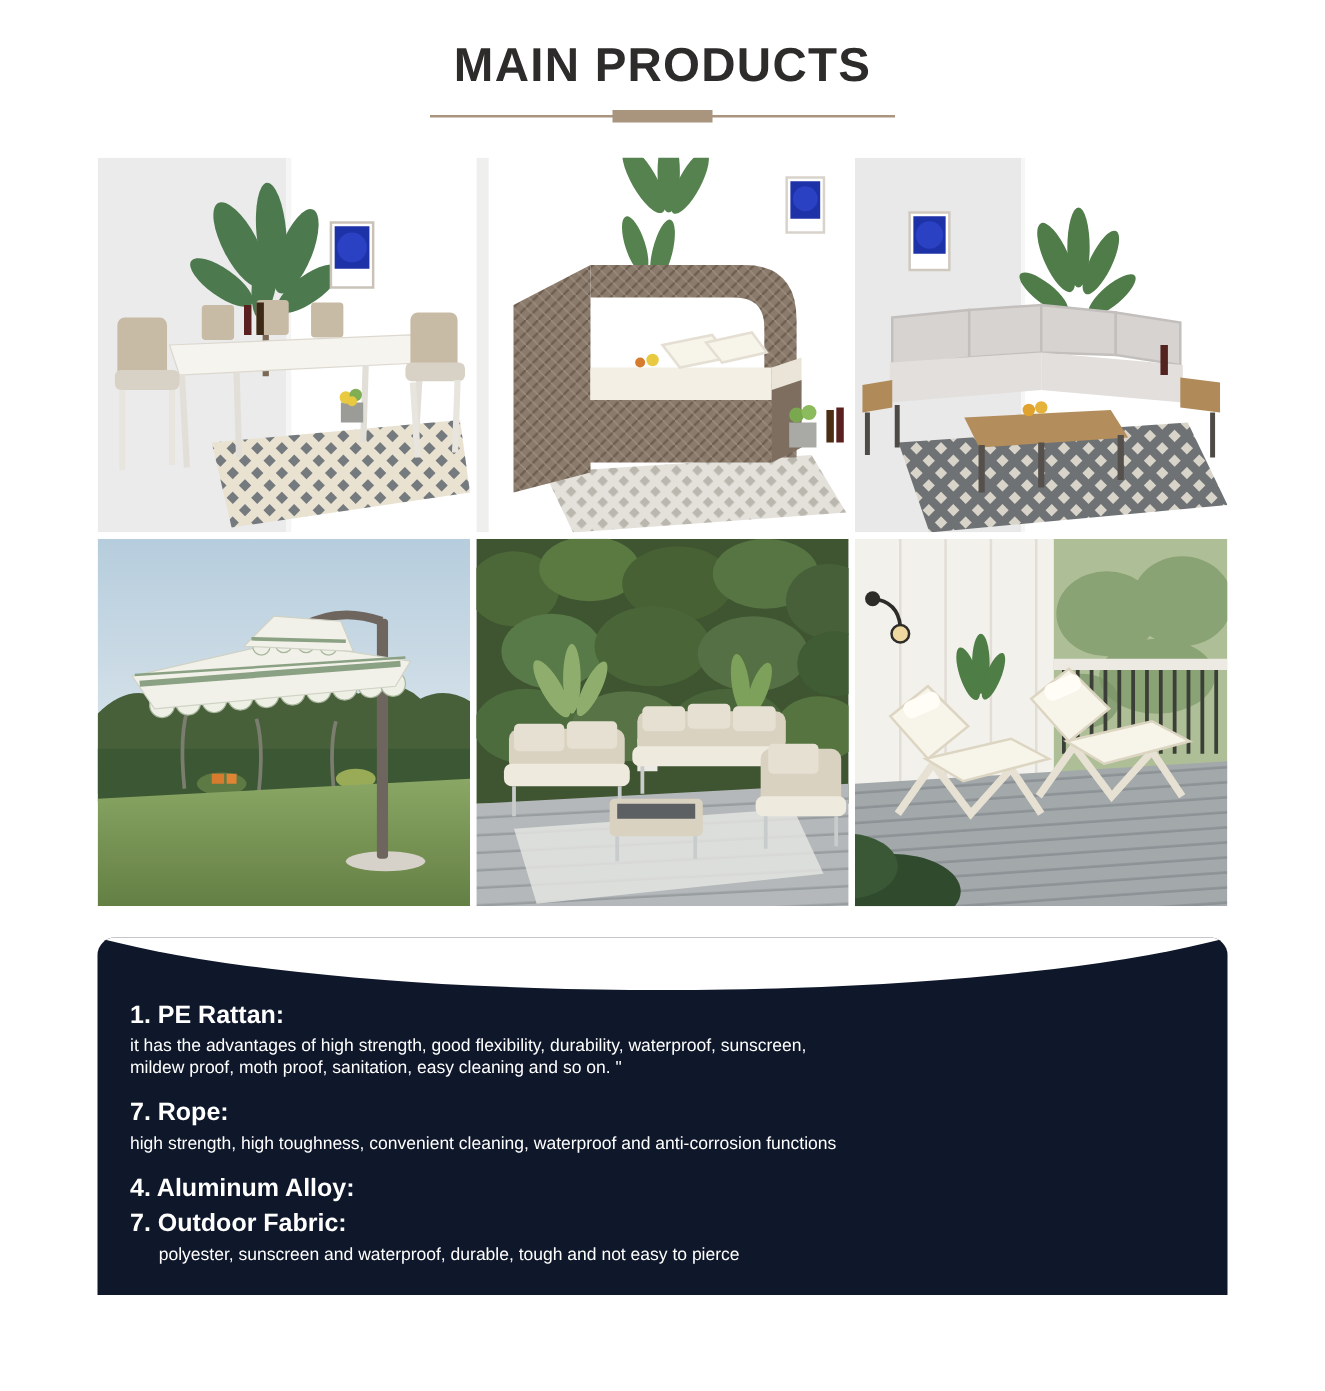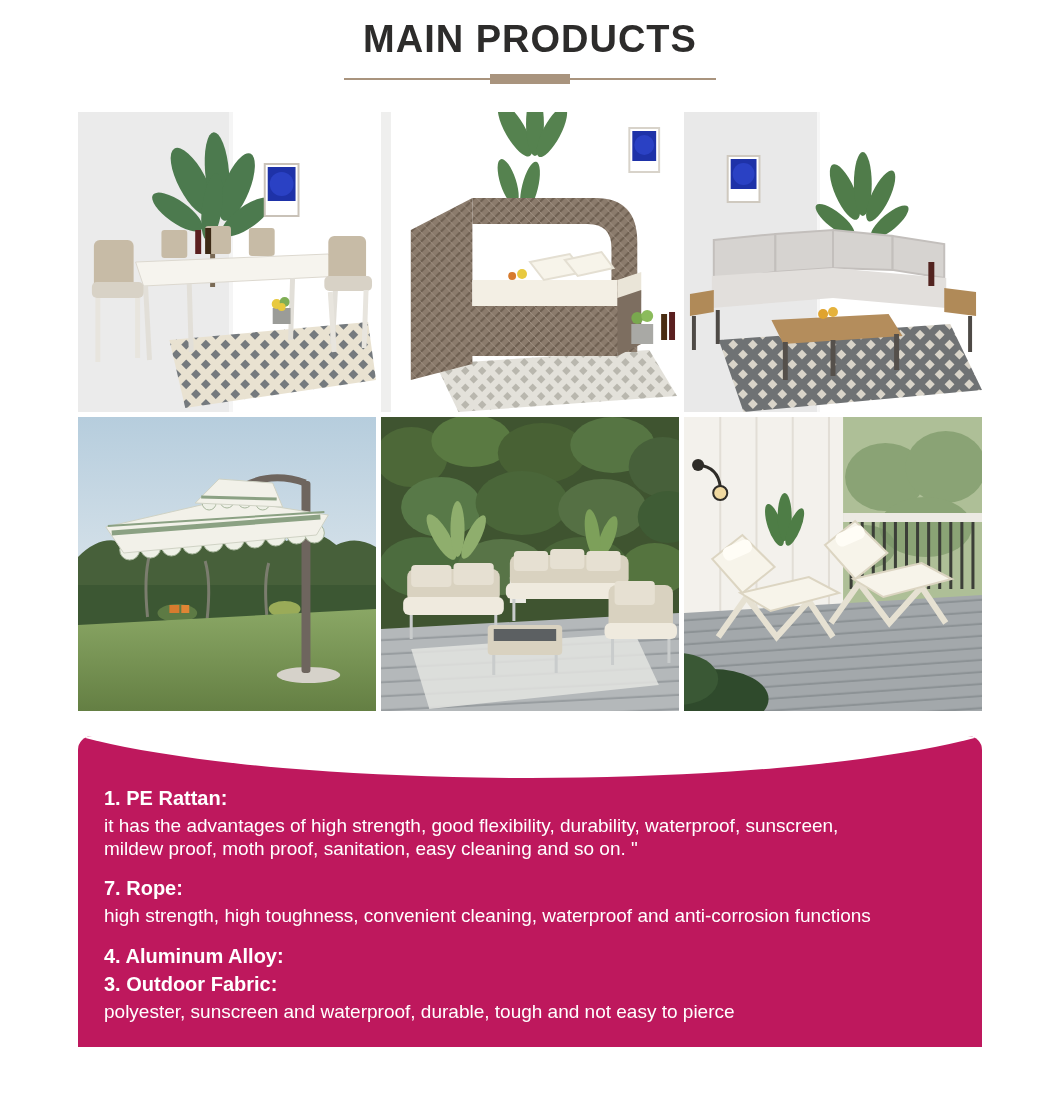--- a/index.html
+++ b/index.html
@@ -1,39 +1,39 @@
 <!DOCTYPE html>
 <html><head>
 <meta charset="utf-8">
 <style>
   html,body{margin:0;padding:0;background:#ffffff;}
   body{width:1060px;font-family:"Liberation Sans",sans-serif;}
   .page{width:1060px;}
 
   
-  .hdr{padding-top:18px;text-align:center;}
+  .hdr{padding-top:32px;text-align:center;}
   .hdr h1{margin:0;font-size:38px;font-weight:bold;color:#2d2c2b;letter-spacing:1px;}
   .divider{position:relative;width:372px;height:12px;margin:12px auto 0;}
   .divider .line{position:absolute;left:0;right:0;top:5px;height:2px;background:#a9947e;}
   .divider .block{position:absolute;left:50%;transform:translateX(-50%);top:1px;width:80px;height:10px;background:#a9947e;}
 
   
   .gallery{width:904px;margin:27px auto 0;display:grid;grid-template-columns:1fr 1fr 1fr;grid-template-rows:300px 294px;gap:5px;}
   .tile{margin:0;overflow:hidden;background:#ffffff;cursor:pointer;}
   .tile svg{width:100%;height:100%;display:block;}
 
   
   .panel{position:relative;overflow:hidden;width:904px;box-sizing:border-box;
-         margin:25px auto 22px;background:#be185d;border-radius:14px 14px 0 0;
+         margin:25px auto 22px;background:#0f172a;border-radius:14px 14px 0 0;
          padding:50px 26px 24px;color:#ffffff;}
   .panel::before{content:"";position:absolute;left:-8%;top:-128px;width:116%;height:170px;
                  background:#ffffff;border-radius:50%;}
   .sect h2{margin:0 0 4px;font-size:20px;font-weight:bold;line-height:1.2;}
-  .sect p{margin:0 0 16px;font-size:19px;line-height:1.22;white-space:pre-line;}
-  .sect:last-child p{margin-bottom:0;}
+  .sect p{margin:0 0 16px;font-size:14px;line-height:1.22;white-space:pre-line;}
+  .sect:last-child p{margin-bottom:0;margin-left:23px;}
   .sect.s1 p{max-width:800px;}
 </style>
 </head>
 <body>
 
 <div class="page">
 
   <header class="hdr">
     <h1>MAIN PRODUCTS</h1>
     <div class="divider">
@@ -395,18 +395,18 @@
 mildew proof, moth proof, sanitation, easy cleaning and so on. "</p>
     </div>
     <div class="sect">
       <h2>7. Rope:</h2>
       <p>high strength, high toughness, convenient cleaning, waterproof and anti-corrosion functions</p>
     </div>
     <div class="sect">
       <h2>4. Aluminum Alloy:</h2>
     </div>
     <div class="sect">
-      <h2>3. Outdoor Fabric:</h2>
+      <h2>7. Outdoor Fabric:</h2>
       <p>polyester, sunscreen and waterproof, durable, tough and not easy to pierce</p>
     </div>
   </section>
 
 </div>
 
 </body></html>

